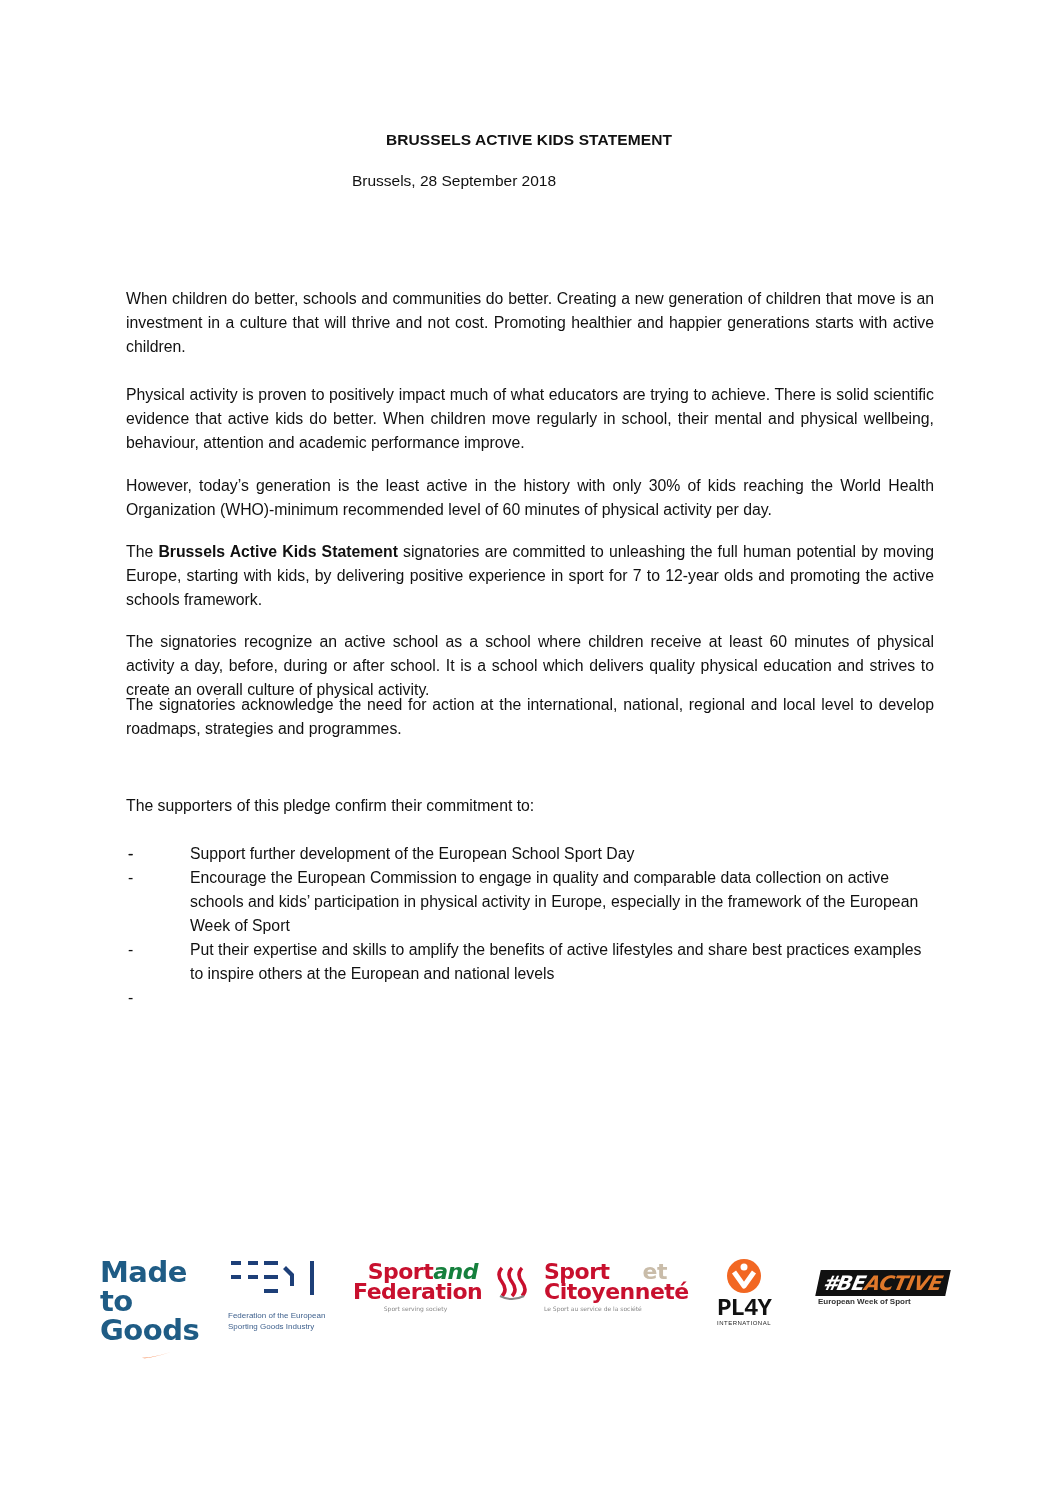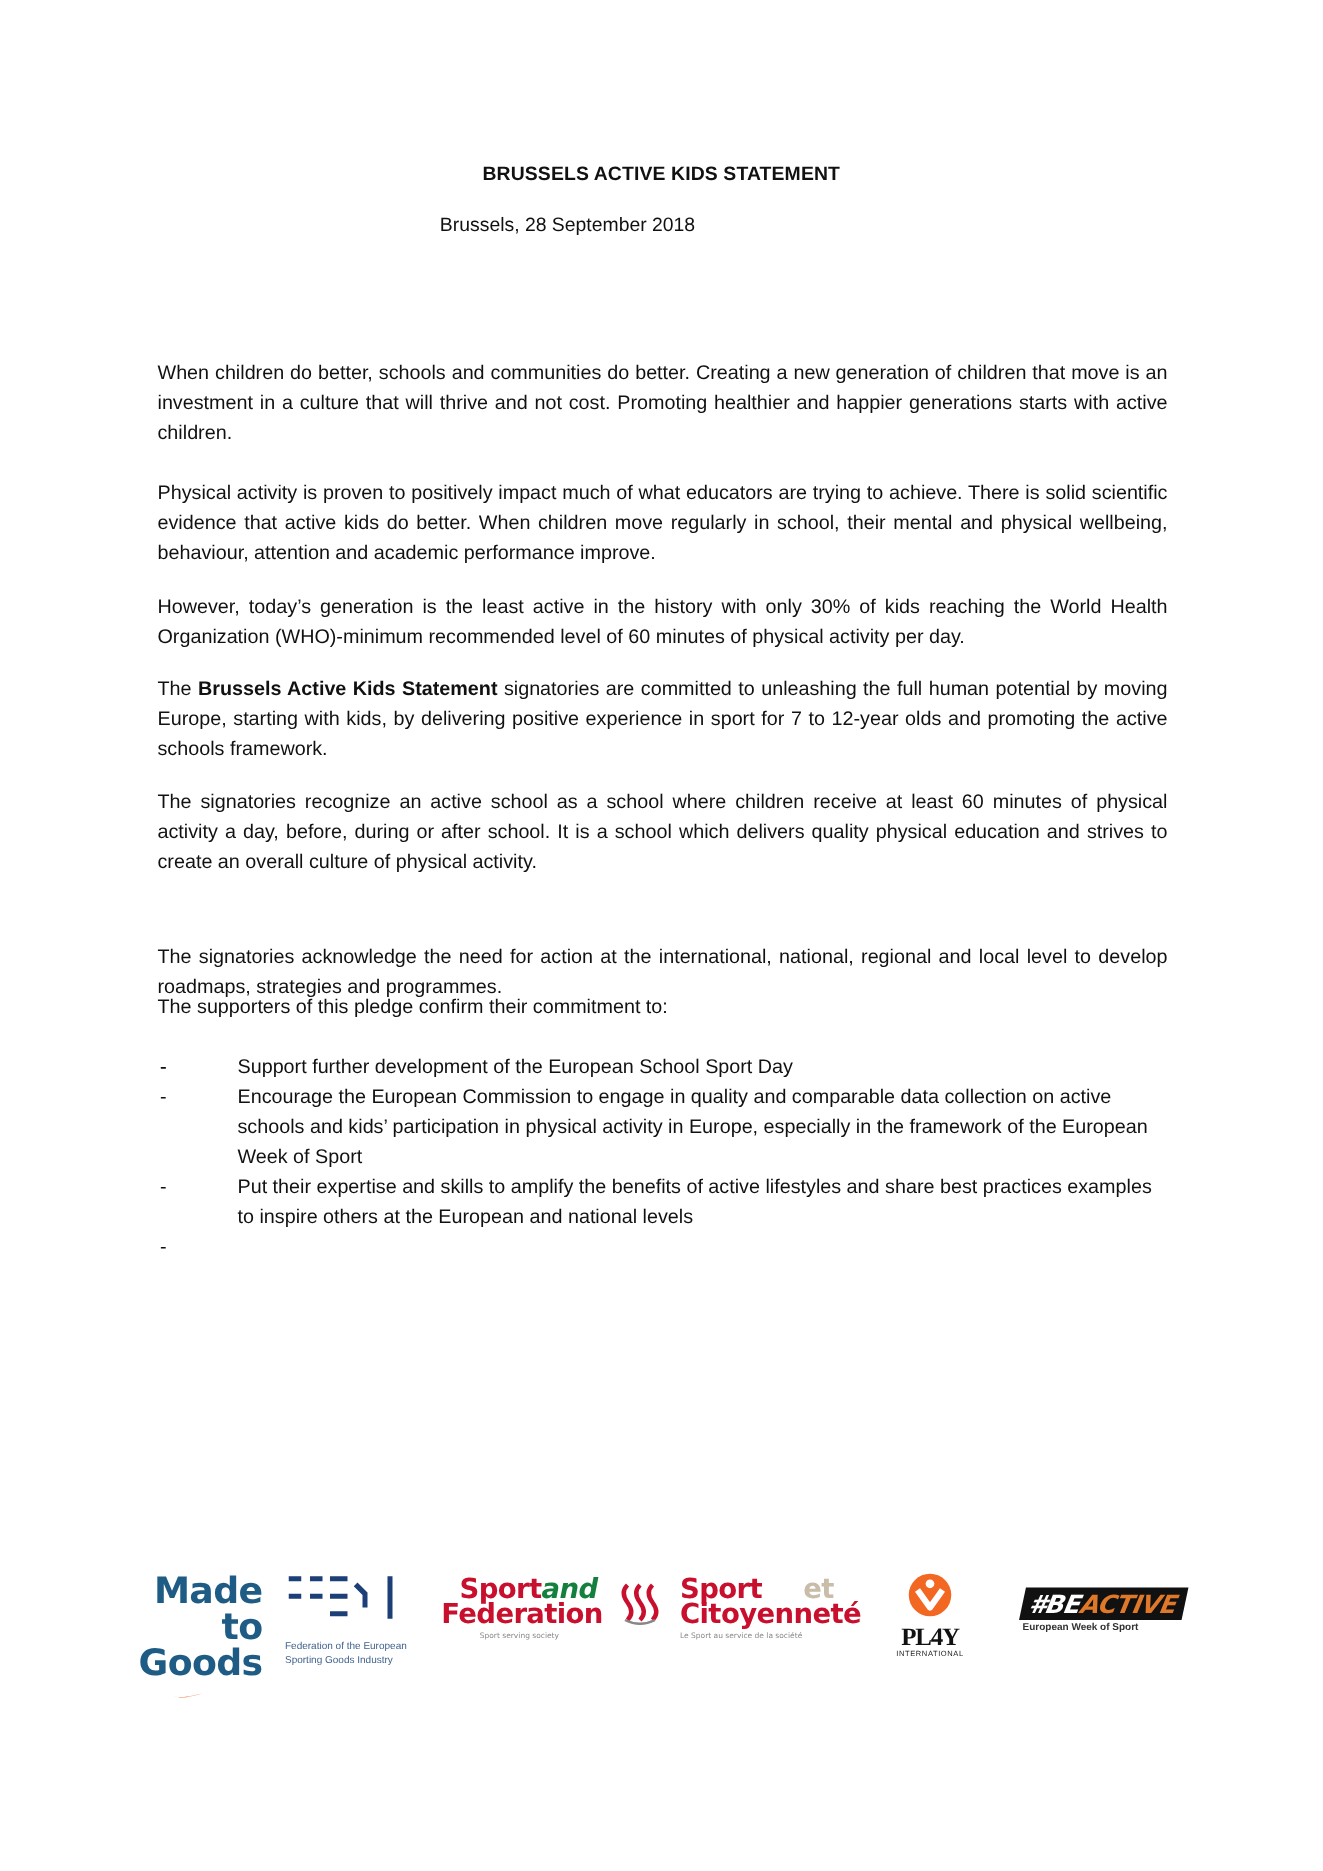--- a/index.html
+++ b/index.html
@@ -10,54 +10,54 @@
   .date { position:absolute; top:172px; left:0; width:908px; text-align:center; font-size:15.5px; }
   .para { position:absolute; left:126px; width:808px; font-size:15.8px; line-height:24px;
           text-align:justify; margin:0; }
   .para b { font-weight:bold; }
   ul.bullets { position:absolute; left:126px; top:842px; width:808px; margin:0; padding:0;
                list-style:none; font-size:15.8px; line-height:24px; }
   ul.bullets li { position:relative; padding-left:64px; }
   ul.bullets li .dash { position:absolute; left:2px; top:0; }
   .logo { position:absolute; }
   
-  .mtp { left:100px; top:1258px; width:110px; color:#1f5c85; font-weight:bold; font-size:29px; line-height:29px; text-align:right; font-family:"DejaVu Sans", sans-serif; letter-spacing:-0.5px; }
+  .mtp { left:100px; top:1258px; width:110px; color:#1f5c85; font-weight:bold; font-size:29px; line-height:29px; text-align:left; font-family:"DejaVu Sans", sans-serif; letter-spacing:-0.5px; }
   .mtp .swoosh { display:block; margin:6px auto 0; width:36px; height:8px; }
   
   .fesi { left:228px; top:1258px; width:110px; color:#1d3f78; }
   .fesi .small { font-size:8px; line-height:11px; color:#40628e; margin-top:6px; }
   
   .sc { left:353px; top:1262px; width:125px; color:#c8102e; font-weight:bold; font-size:22px; line-height:20px; font-family:"DejaVu Sans", sans-serif; text-align:right; letter-spacing:-0.5px;}
   .sc .light { color:#15803d;font-style:italic; }
   .sc .tag { font-size:6px; color:#888; font-weight:normal; text-align:center; line-height:10px; letter-spacing:0; margin-top:2px;}
   .sss { left:492px; top:1262px; width:40px; height:40px; }
   .sce { left:544px; top:1262px; width:140px; color:#c8102e; font-weight:bold; font-size:22px; line-height:20px; font-family:"DejaVu Sans", sans-serif; letter-spacing:-0.5px;}
   .sce .light { color:#c9bca9;margin-left:33px; }
   .sce .tag { font-size:6px; color:#888; font-weight:normal; line-height:10px; letter-spacing:0; margin-top:2px;}
   .play { left:702px; top:1258px; width:84px; text-align:center; }
-  .play .word { font-family:Liberation Serif, serif; font-weight:bold; font-size:20px; line-height:22px; color:#111; letter-spacing:-1px; }
+  .play .word { font-family:Liberation Mono, monospace; font-weight:bold; font-size:24px; line-height:22px; color:#111; letter-spacing:-1px; }
   .play .intl { font-size:6px; letter-spacing:0.5px; color:#222; }
   .bea { left:818px; top:1270px; width:140px; }
   .bea .box { background:#111; color:#fff; transform:skewX(-12deg); font-style:italic; font-weight:bold;
               font-size:20px; line-height:26px; padding:0 6px; display:inline-block; font-family:"DejaVu Sans", sans-serif; letter-spacing:-0.5px;}
   .bea .box .or { color:#e0782a; }
   .bea .sub { font-size:8px; color:#333; margin-top:1px;font-weight:bold; }
 </style>
 </head>
 <body>
 
 <div class="title">BRUSSELS ACTIVE KIDS STATEMENT</div>
 <div class="date">Brussels, 28 September 2018</div>
 
 <p class="para" style="top:287px">When children do better, schools and communities do better. Creating a new generation of children that move is an investment in a culture that will thrive and not cost. Promoting healthier and happier generations starts with active children.</p>
 <p class="para" style="top:383px">Physical activity is proven to positively impact much of what educators are trying to achieve. There is solid scientific evidence that active kids do better. When children move regularly in school, their mental and physical wellbeing, behaviour, attention and academic performance improve.</p>
 <p class="para" style="top:474px">However, today’s generation is the least active in the history with only 30% of kids reaching the World Health Organization (WHO)-minimum recommended level of 60 minutes of physical activity per day.</p>
 <p class="para" style="top:540px"><span>The </span><b>Brussels Active Kids Statement</b><span> signatories are committed to unleashing the full human potential by moving Europe, starting with kids, by delivering positive experience in sport for 7 to 12-year olds and promoting the active schools framework.</span></p>
 <p class="para" style="top:630px">The signatories recognize an active school as a school where children receive at least 60 minutes of physical activity a day, before, during or after school. It is a school which delivers quality physical education and strives to create an overall culture of physical activity.</p>
-<p class="para" style="top:754px">The signatories acknowledge the need for action at the international, national, regional and local level to develop roadmaps, strategies and programmes.</p>
+<p class="para" style="top:693px">The signatories acknowledge the need for action at the international, national, regional and local level to develop roadmaps, strategies and programmes.</p>
 <p class="para" style="top:794px">The supporters of this pledge confirm their commitment to:</p>
 
 <ul class="bullets">
   <li><span class="dash">-</span></li>
   <li><span class="dash">-</span><span>Support further development of the European School Sport Day</span></li>
   <li><span class="dash">-</span><span>Encourage the European Commission to engage in quality and comparable data collection on active schools and kids’ participation in physical activity in Europe, especially in the framework of the European Week of Sport</span></li>
   <li><span class="dash">-</span><span>Put their expertise and skills to amplify the benefits of active lifestyles and share best practices examples to inspire others at the European and national levels</span></li>
   <li><span class="dash">-</span></li>
 </ul>
 

